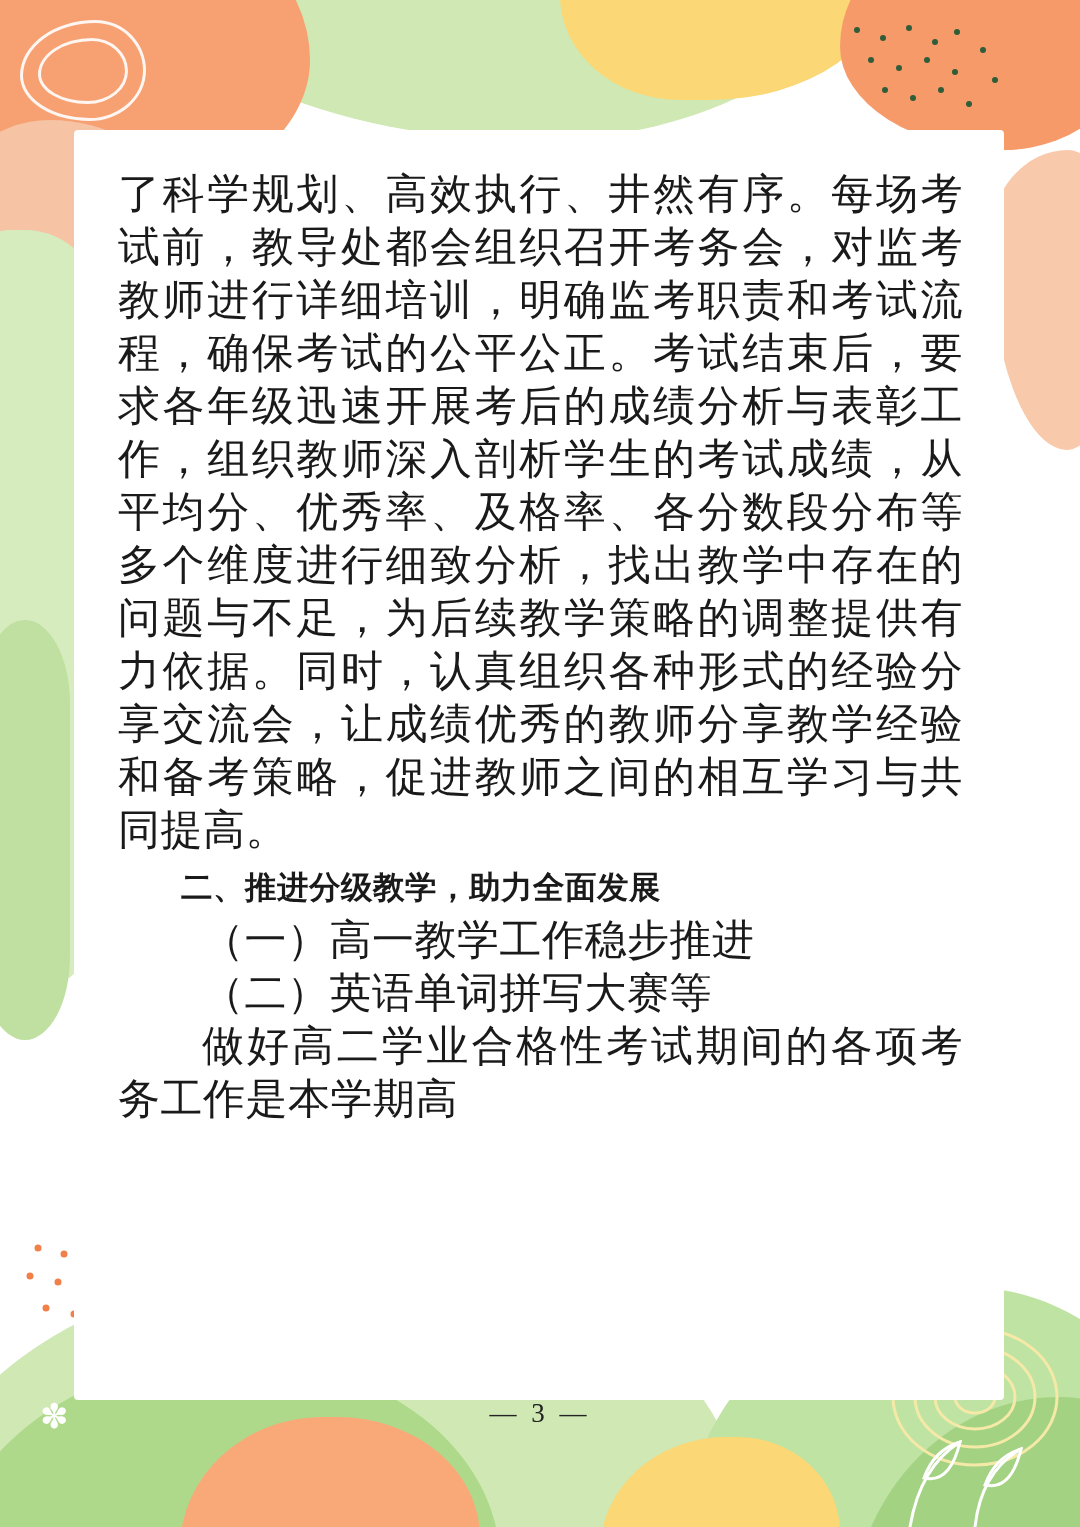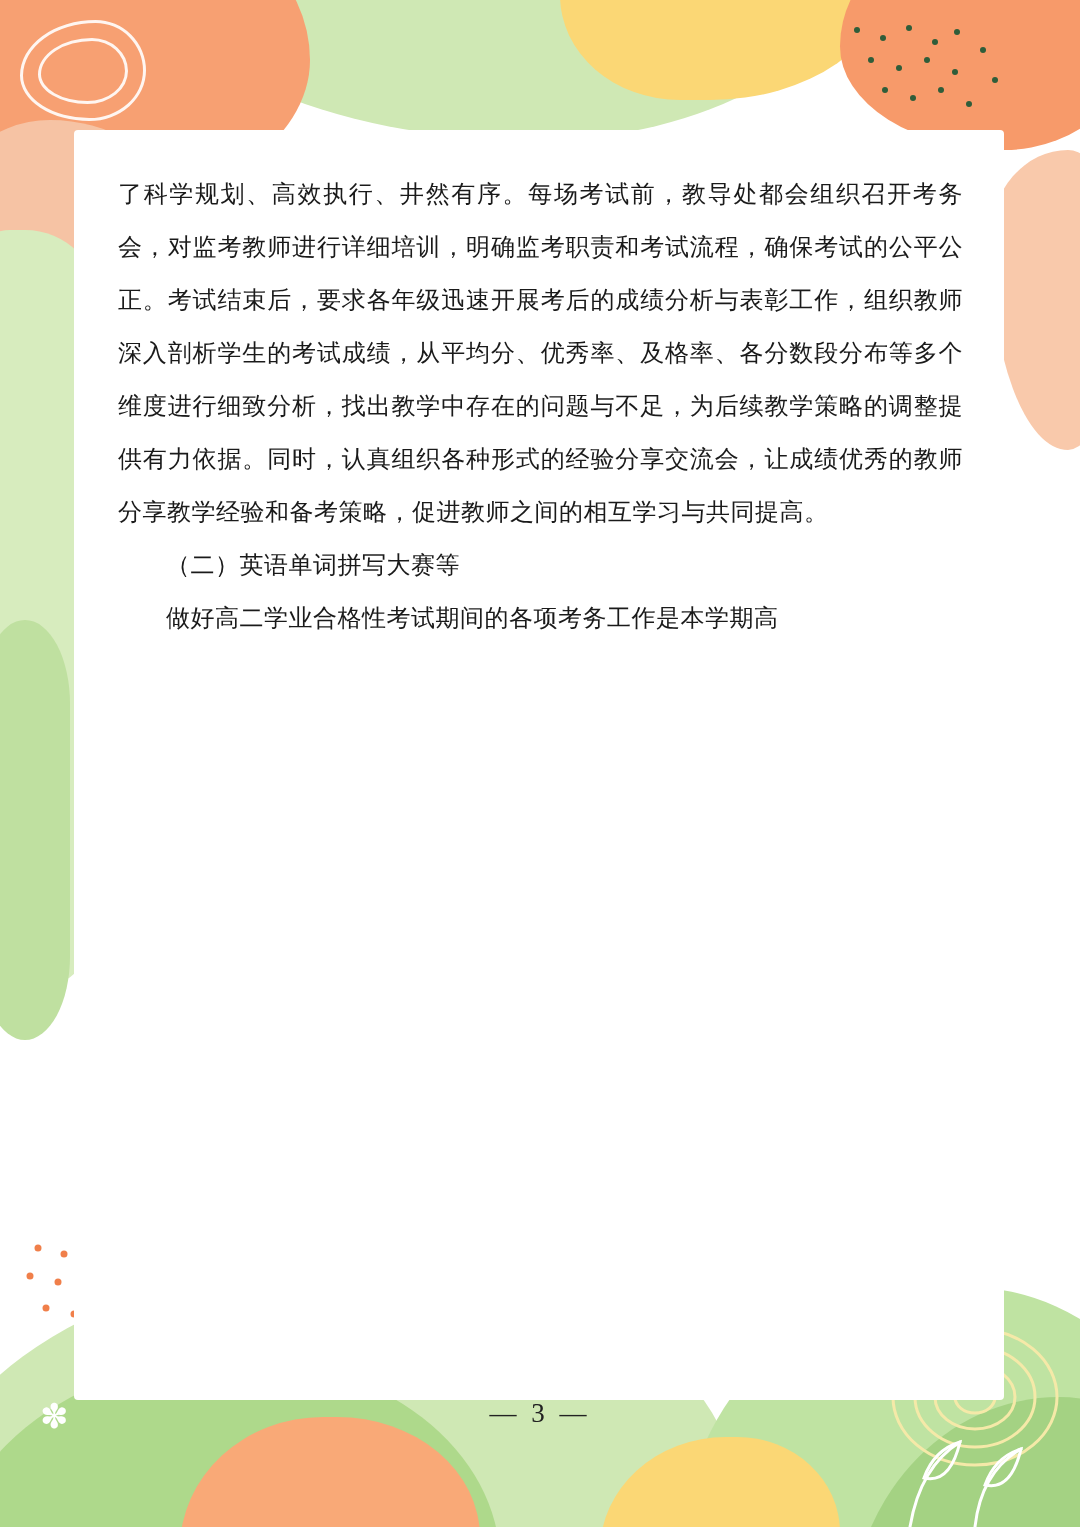--- a/index.html
+++ b/index.html
@@ -156,21 +156,21 @@
   .content {
     position: absolute;
     left: 118px;
     top: 168px;
     width: 845px;
     color: #1a1a1a;
   }
 
   p {
     margin: 0;
-    font-size: 24px;
+    font-size: 42px;
     line-height: 53px;
     letter-spacing: .5px;
     text-align: justify;
     text-justify: inter-ideograph;
   }
   p.indent { text-indent: 2em; }
   p.hang { text-indent: 0; }
 
   h2.section {
     margin: 4px 0 0 0;
@@ -272,17 +272,19 @@
   <div class="flower" style="left:104px;top:178px;">✽</div>
   <div class="flower" style="left:916px;top:168px;">✽</div>
   <div class="flower" style="left:935px;top:1222px;font-size:34px;">✽</div>
   <div class="flower" style="left:40px;top:1400px;font-size:34px;color:#ffffff;">✽</div>
 </div>
 
 <div class="paper"></div>
 
 <div class="content">
   <p class="hang">了科学规划、高效执行、井然有序。每场考试前，教导处都会组织召开考务会，对监考教师进行详细培训，明确监考职责和考试流程，确保考试的公平公正。考试结束后，要求各年级迅速开展考后的成绩分析与表彰工作，组织教师深入剖析学生的考试成绩，从平均分、优秀率、及格率、各分数段分布等多个维度进行细致分析，找出教学中存在的问题与不足，为后续教学策略的调整提供有力依据。同时，认真组织各种形式的经验分享交流会，让成绩优秀的教师分享教学经验和备考策略，促进教师之间的相互学习与共同提高。</p>
+  <h2 class="section">二、推进分级教学，助力全面发展</h2>
+  <p class="indent">（一）高一教学工作稳步推进</p>
   <p class="indent">（二）英语单词拼写大赛等</p>
   <p class="indent">做好高二学业合格性考试期间的各项考务工作是本学期高</p>
 </div>
 
 <div class="page-number">— 3 —</div>
 
 </body></html>

